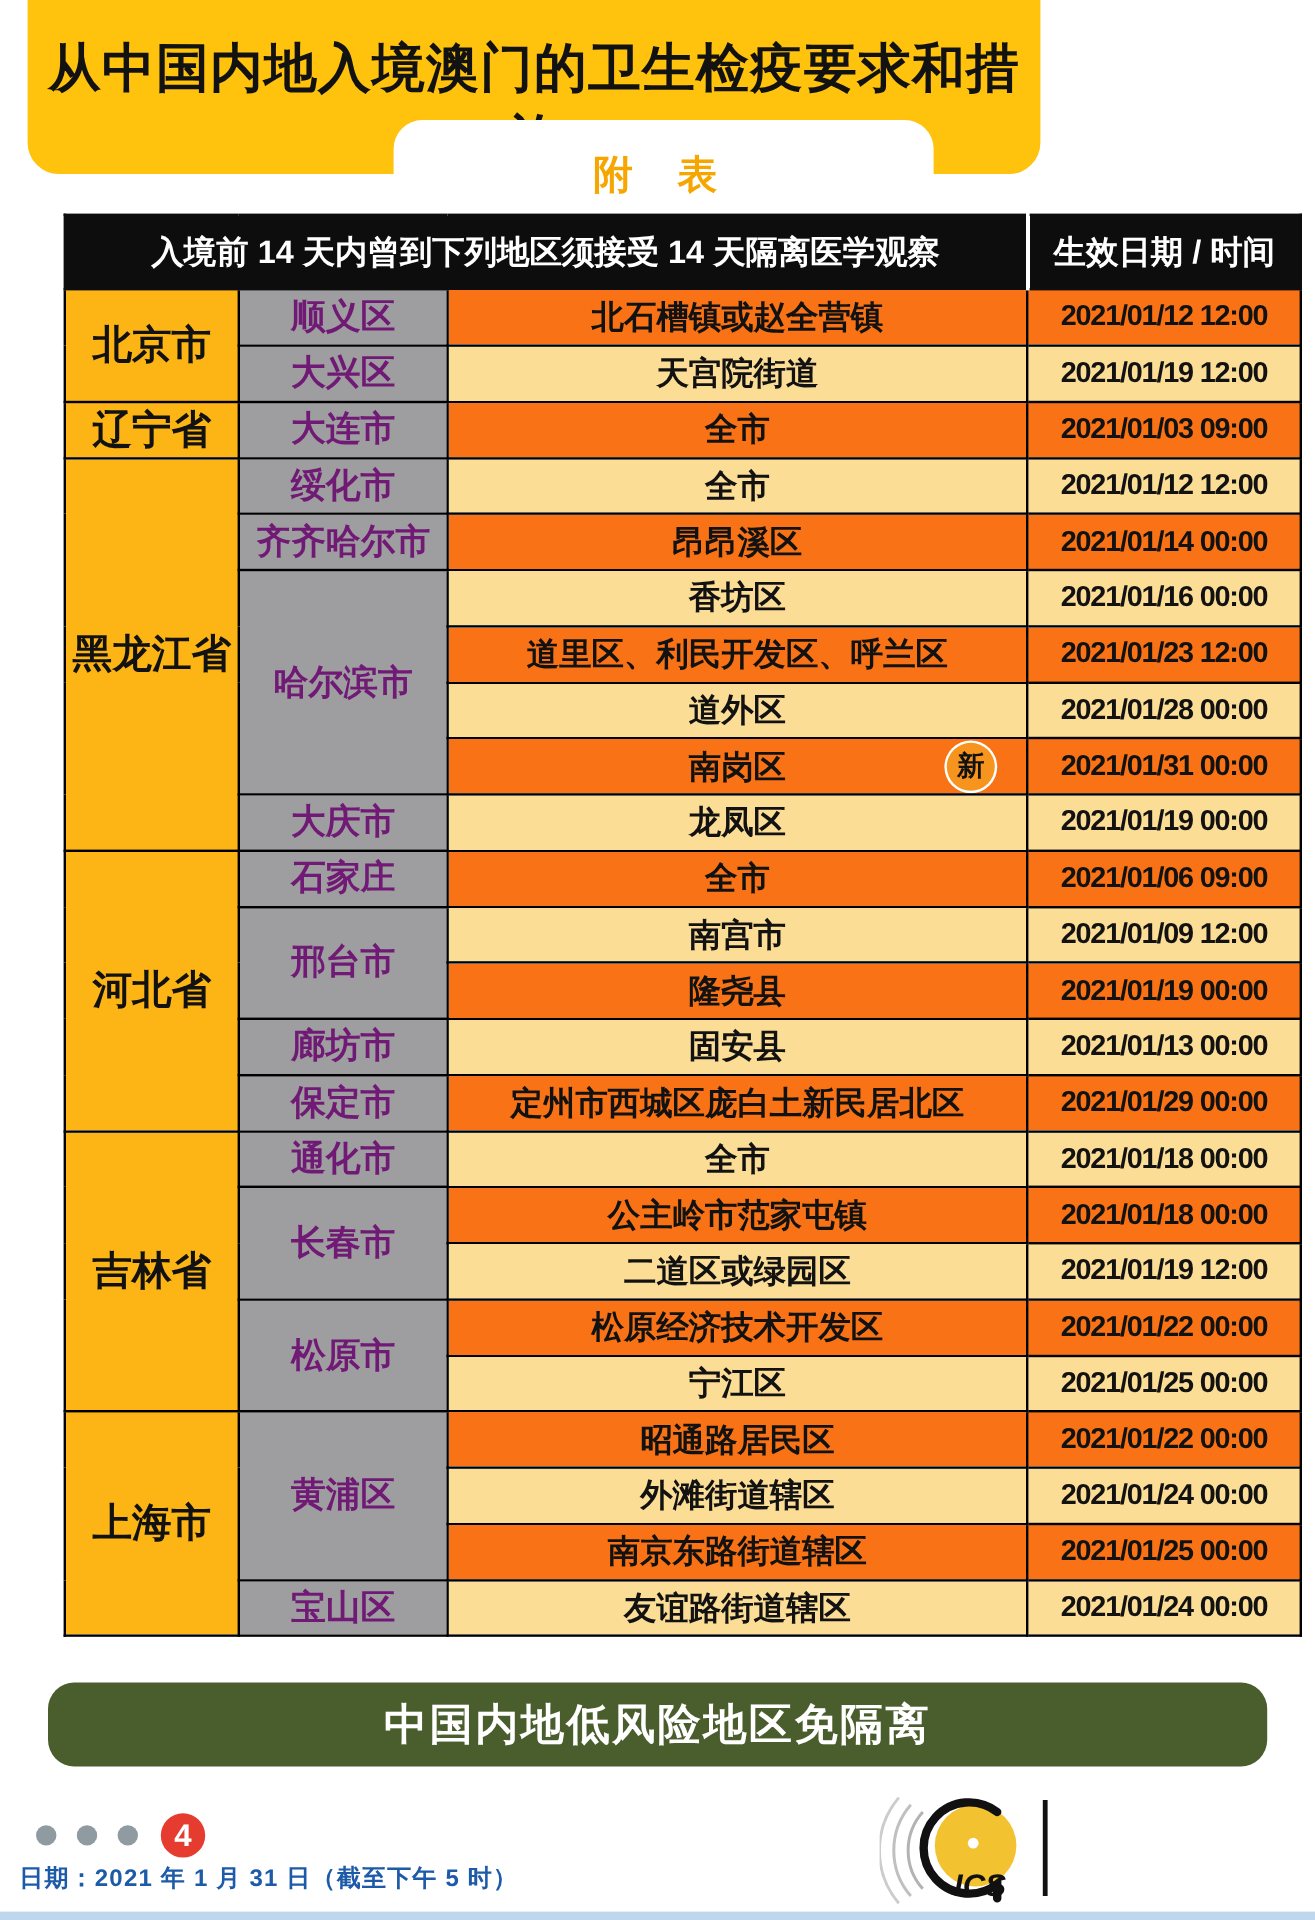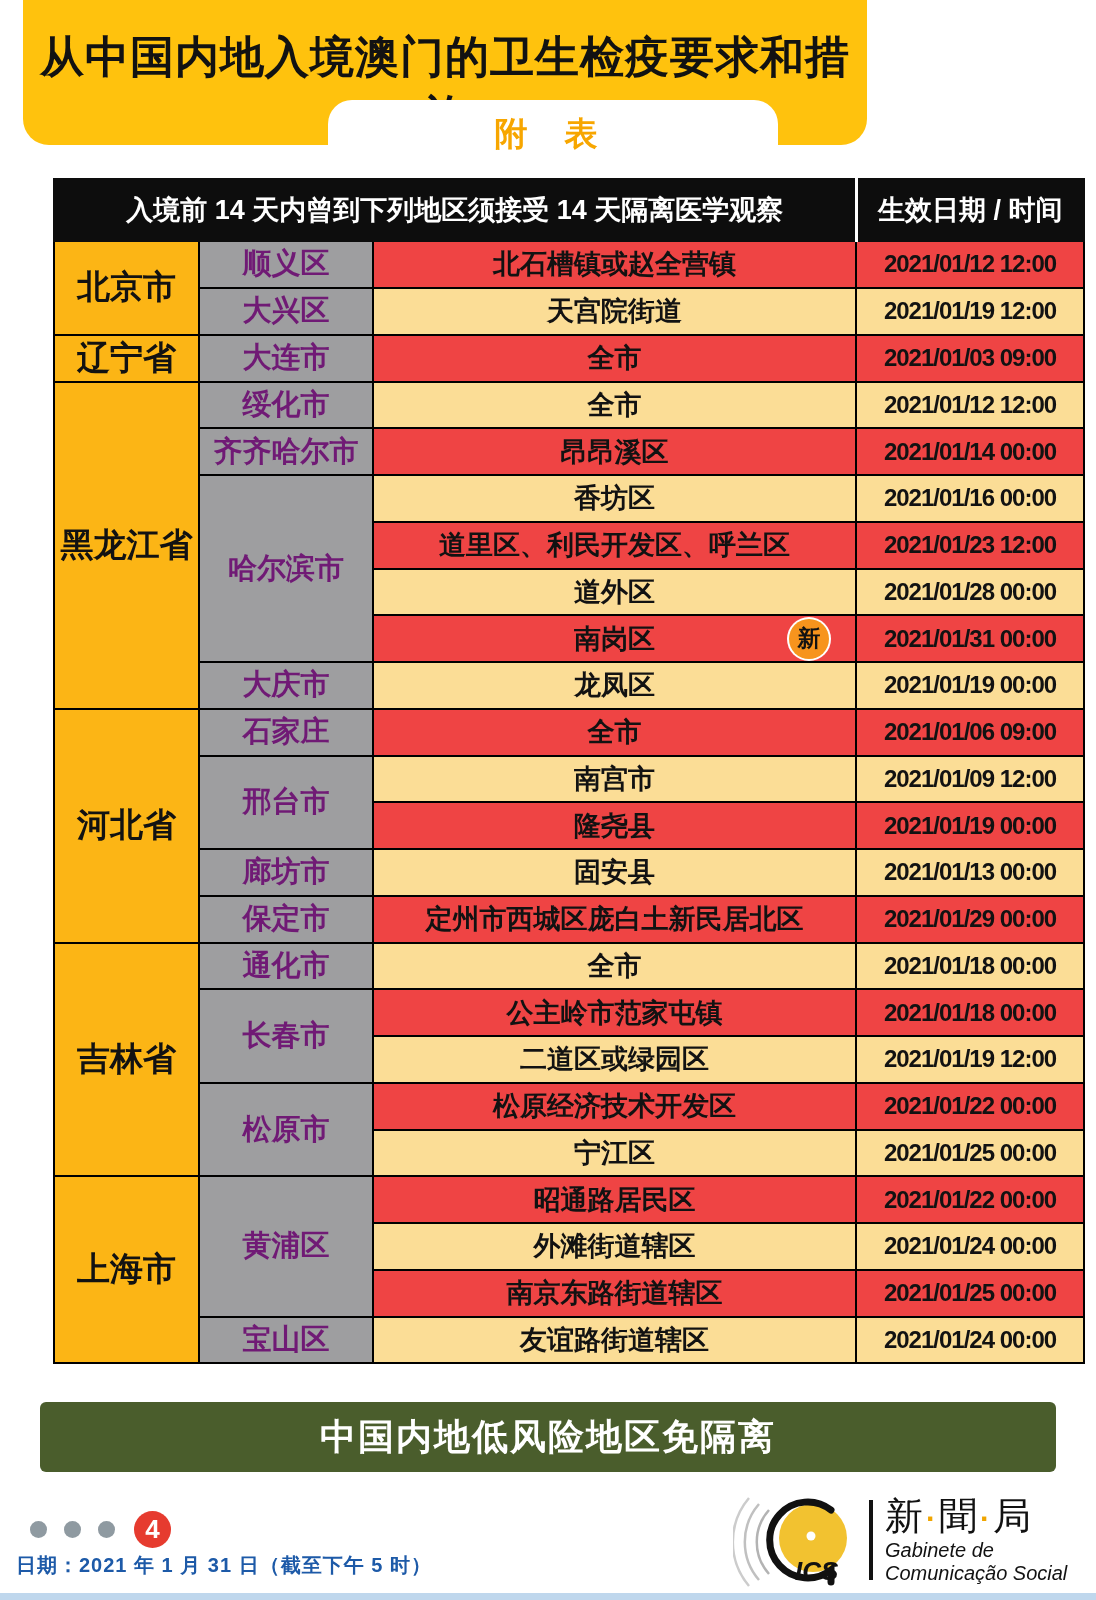--- a/index.html
+++ b/index.html
@@ -16,52 +16,52 @@
   }
   .title {
     position:absolute; left:0; right:0; top:28px; text-align:center;
     font-size:44px; font-weight:bold; color:#121212; letter-spacing:1px;
   }
   .subtab {
     position:absolute; left:328px; top:100px; width:450px; height:78px;
     background:#ffffff; border-radius:24px 24px 0 0;
   }
   .subtab span {
-    display:block; margin-top:12px; text-align:center;
+    display:block; margin-top:24px; text-align:center;
     font-size:33px; font-weight:bold; color:#F7A600; letter-spacing:14px;
   }
 
   
   .tbl-wrap { position:absolute; left:33px; top:178px; width:866px;padding-left:20px; }
   table { border-collapse:collapse; table-layout:fixed; width:1030px; }
   td { border:2px solid #000; text-align:center; vertical-align:middle; overflow:hidden; }
   thead td {
     background:#0D0D0D; color:#fff; height:62px; border-color:#0D0D0D;
     font-size:27px; font-weight:bold;
   }
   thead td.h-left  { border-right:3px solid #ffffff; }
   tbody tr { height:46.75px; }
   td.province { background:#FCB515; color:#121212; font-size:33px; font-weight:bold; }
   td.city     { background:#9E9EA0; color:#701a75; font-size:29px; font-weight:bold; }
   td.area     { color:#121212; font-size:27px; font-weight:bold; position:relative; }
   td.date     { color:#121212; font-size:24px; font-weight:bold; letter-spacing:-1px; }
-  tr.light td.area, tr.light td.date { background:#ef4444; }
+  tr.light td.area, tr.light td.date { background:#f97316; }
   tr.dark  td.area, tr.dark  td.date { background:#FBDD96; }
   .new-badge {
     position:absolute; right:26px; top:50%; transform:translateY(-50%);
     width:40px; height:40px; border-radius:50%;
     background:#F7941D; box-shadow:0 0 0 2px #fff;
     color:#121212; font-size:23px; font-weight:bold;
     display:flex; align-items:center; justify-content:center;
   }
 
   
   .green-bar {
     position:absolute; left:40px; top:1402px; width:1016px; height:70px;
-    background:#4A5D2C; border-radius:6px;
+    background:#4A5D2C; border-radius:22px;
     display:flex; align-items:center; justify-content:center;
     color:#ffffff; font-size:36px; font-weight:bold; letter-spacing:2px;
   }
 
   
   .dots { position:absolute; left:30px; top:1511px; display:flex; align-items:center; }
   .dot { width:17px; height:17px; border-radius:50%; background:#8F9AA1; margin-right:17px; }
   .page-badge {
     width:37px; height:37px; border-radius:50%; background:#E63B2F; margin-left:2px;
     display:flex; align-items:center; justify-content:center;
@@ -243,22 +243,15 @@
   <svg width="132" height="100" viewBox="0 0 132 100">
     <path d="M 36 20 A 48 48 0 0 0 36 84" fill="none" stroke="#B3B3B3" stroke-width="2.5"></path>
     <path d="M 26 14 A 58 58 0 0 0 26 90" fill="none" stroke="#C0C0C0" stroke-width="2.5"></path>
     <path d="M 16 8  A 68 68 0 0 0 16 96" fill="none" stroke="#CCCCCC" stroke-width="2.5"></path>
     <circle cx="80" cy="48" r="34" fill="#F2C230"></circle>
     <circle cx="78" cy="46" r="4.5" fill="#ffffff"></circle>
     <path d="M 98 20 A 38 38 0 1 0 98 80 L 98 92" fill="none" stroke="#111111" stroke-width="7" stroke-linecap="round"></path>
     <text x="62" y="90" font-size="26" font-weight="bold" font-style="italic" fill="#111111" font-family="Liberation Sans, DejaVu Sans, sans-serif">ICS</text>
   </svg>
   <div class="logo-divider"></div>
-  <div class="logo-text">
-    <div class="cn">
-      <span>新</span><span class="dotsep">·</span><span>聞</span><span class="dotsep">·</span><span>局</span>
-    </div>
-    <div class="pt">Gabinete de</div>
-    <div class="pt">Comunicação Social</div>
-  </div>
 </div>
 
 <div class="bottom-strip"></div>
 
 </body></html>

